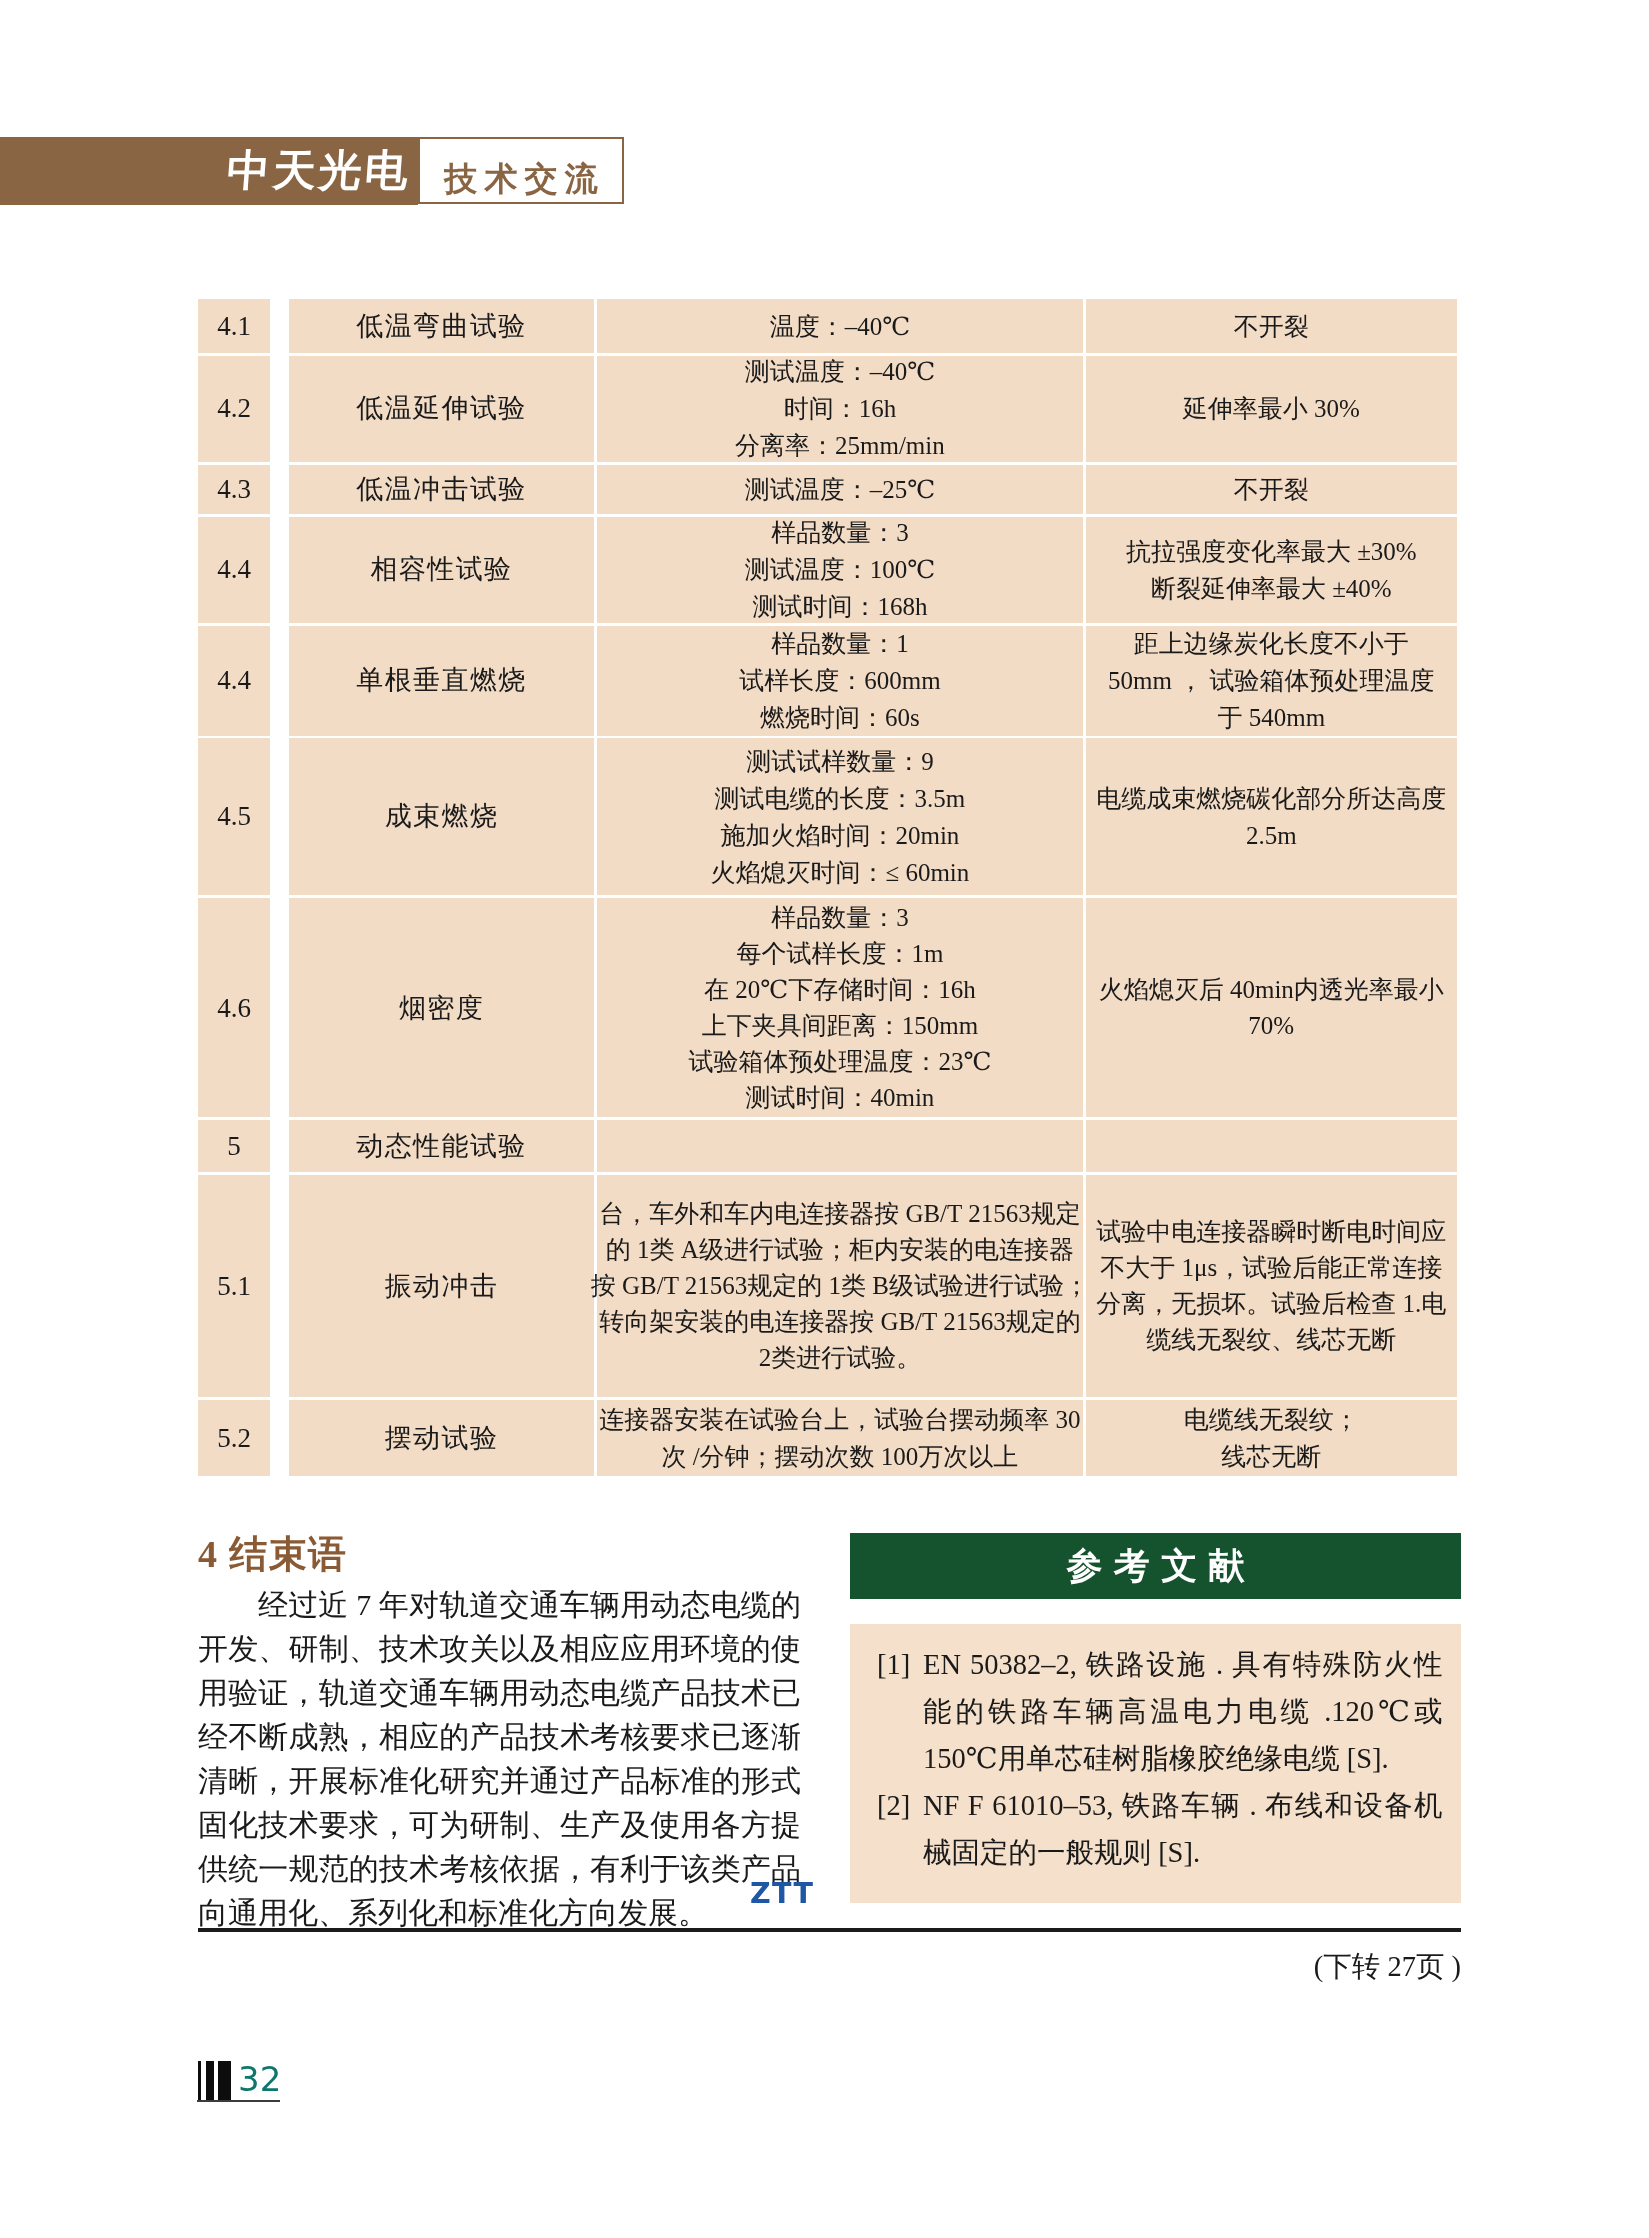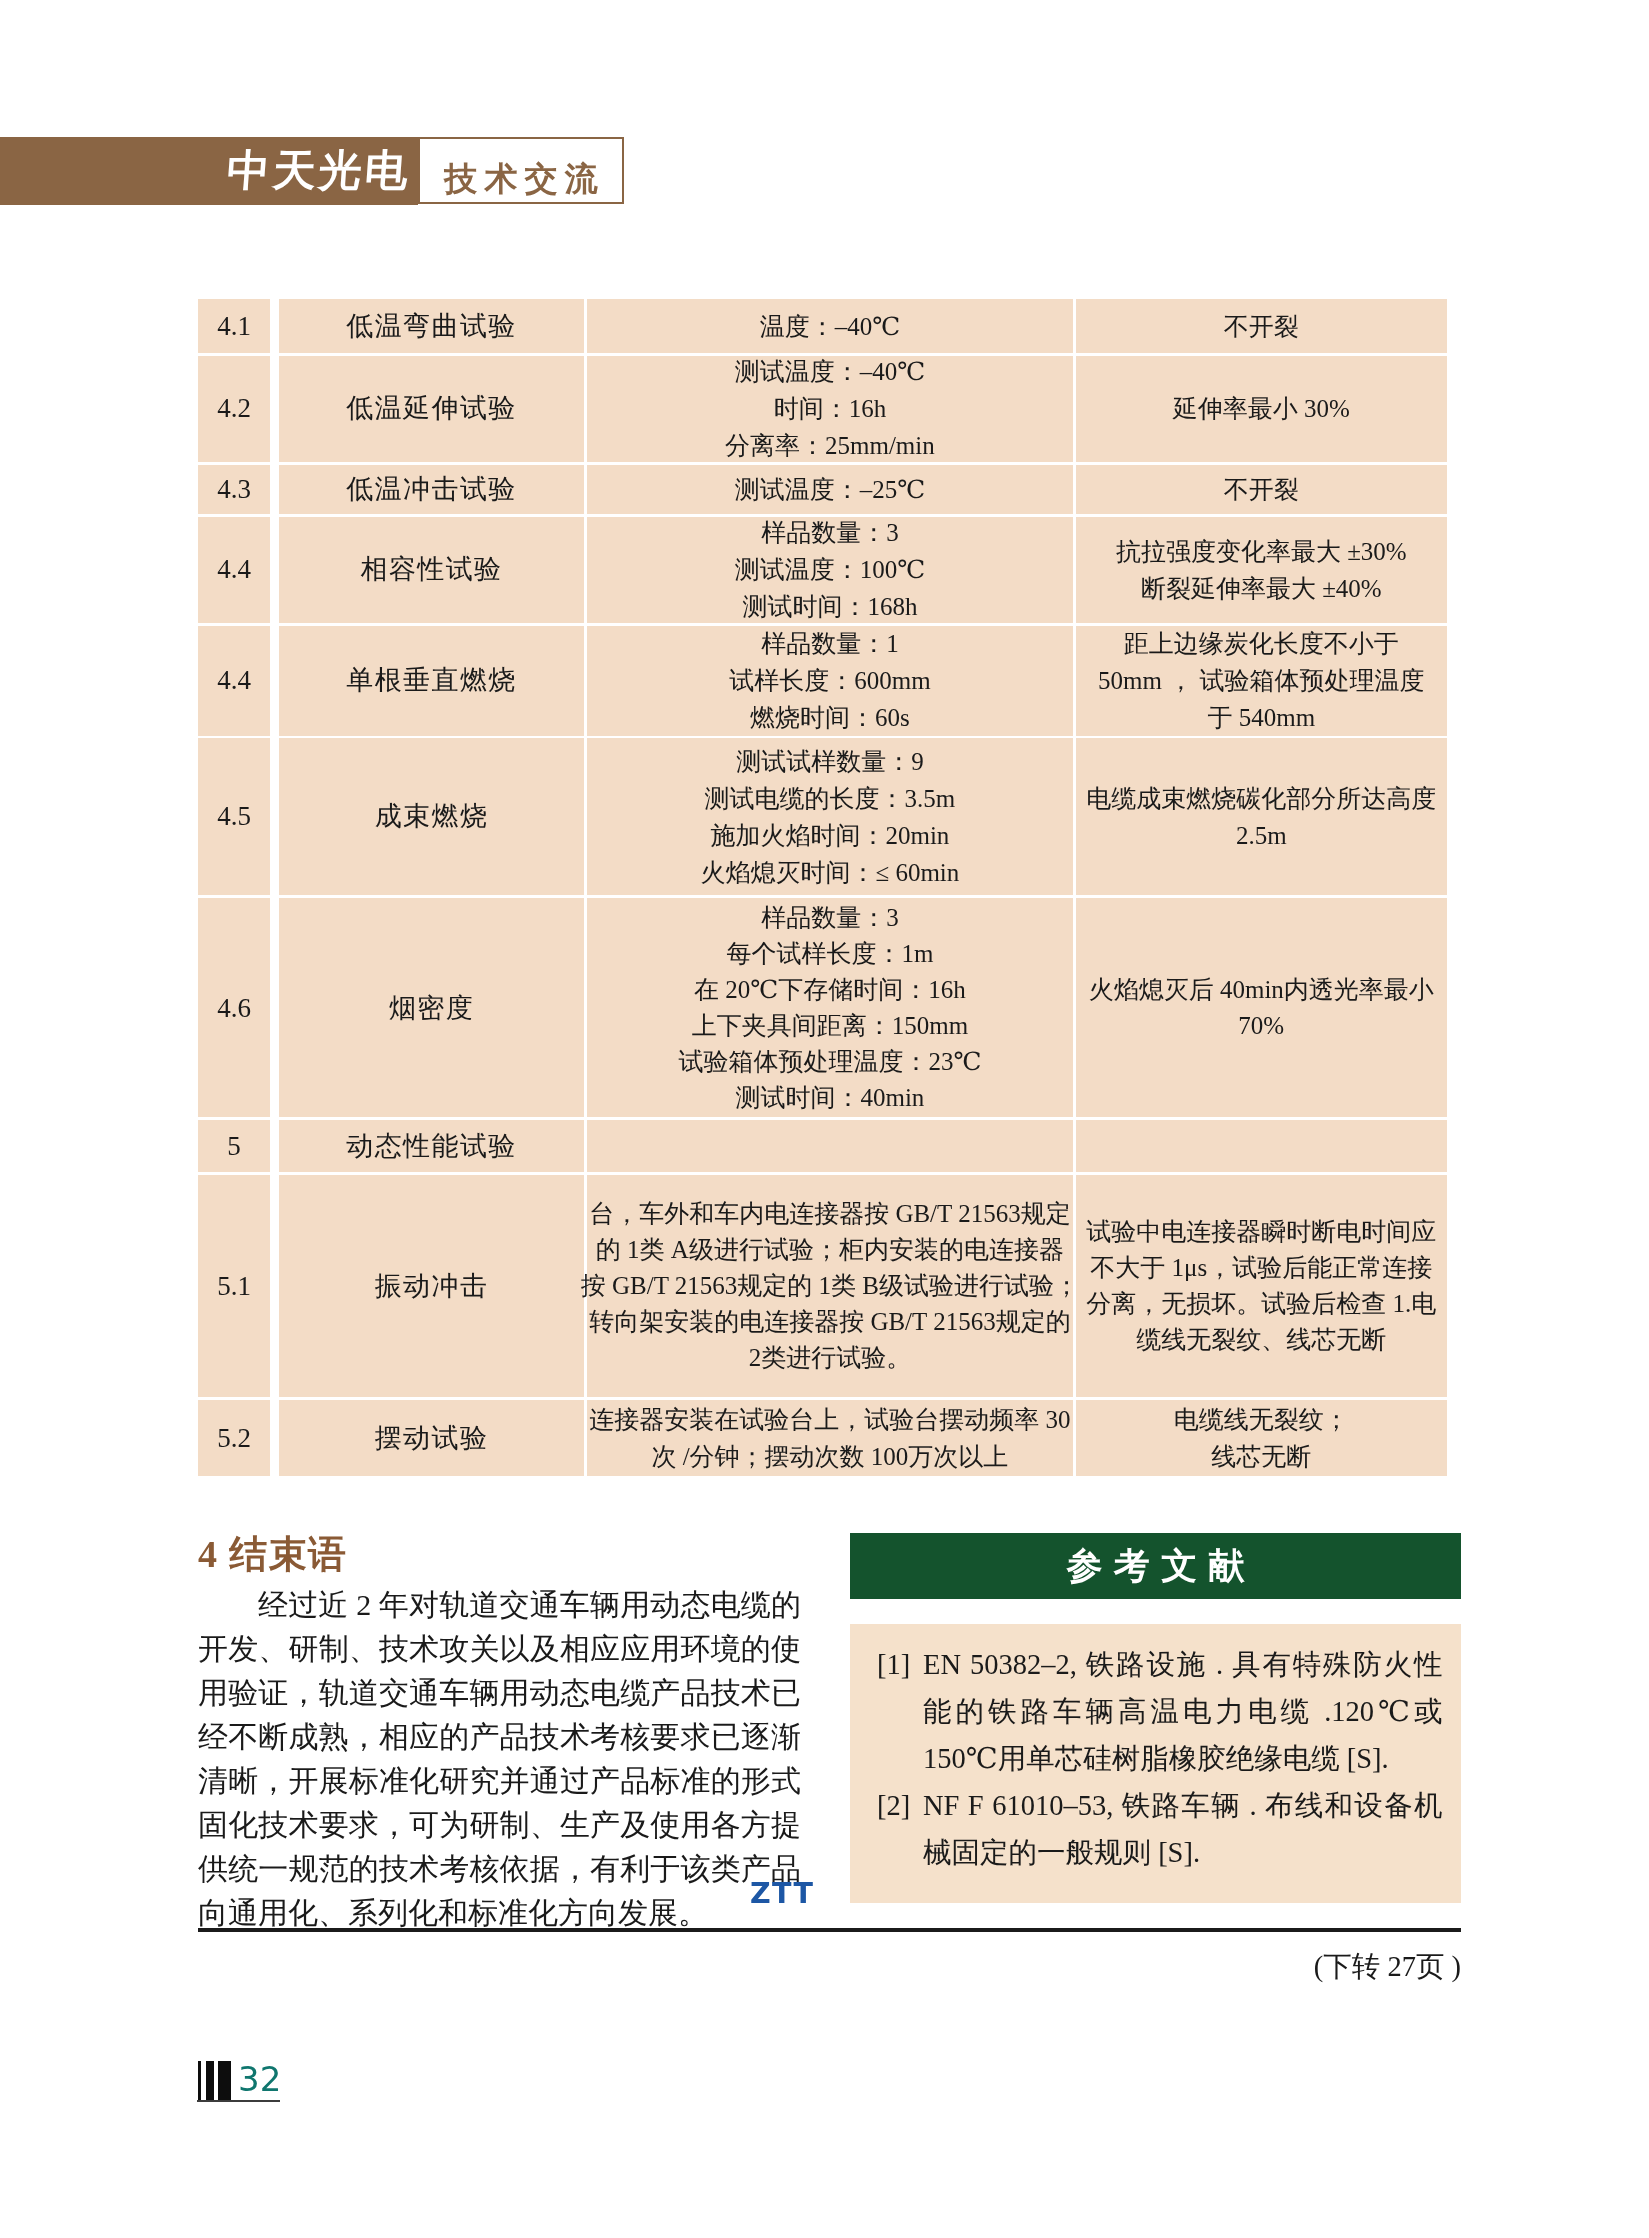--- a/index.html
+++ b/index.html
@@ -27,21 +27,21 @@
   }
 
   
   .test-table{left:198px;top:299px;width:1263px;}
   .t-row{display:flex;margin-bottom:2.9px;}
   .t-cell{
     background:#f3dcc6;display:flex;flex-direction:column;
     justify-content:center;align-items:center;
     font-size:27px;line-height:37px;
   }
-  .t-cell.c1{width:72px;margin-right:9px;}
+  .t-cell.c1{width:72px;margin-right:19px;}
   .t-cell.c2{width:305px;margin-right:2.9px;letter-spacing:1.4px;}
   .t-cell.c3{width:486px;margin-right:2.9px;font-size:25px;}
   .t-cell.c4{width:371px;font-size:25px;}
   .t-cell div{white-space:nowrap;}
   .t-row.dense .t-cell{line-height:36px;}
 
   
   .conclusion-heading{
     left:198px;top:1529px;margin:0;color:#8a5a35;font-size:38px;font-weight:700;
     letter-spacing:1.4px;white-space:nowrap;
@@ -261,21 +261,21 @@
         <div>次 /分钟；摆动次数 100万次以上</div>
       </div>
       <div class="t-cell c4">
         <div>电缆线无裂纹；</div>
         <div>线芯无断</div>
       </div>
     </div>
   </div>
 
 <h2 class="abs conclusion-heading">4 结束语</h2>
-<p class="abs conclusion-body">经过近 2 年对轨道交通车辆用动态电缆的开发、研制、技术攻关以及相应应用环境的使用验证，轨道交通车辆用动态电缆产品技术已经不断成熟，相应的产品技术考核要求已逐渐清晰，开展标准化研究并通过产品标准的形式固化技术要求，可为研制、生产及使用各方提供统一规范的技术考核依据，有利于该类产品向通用化、系列化和标准化方向发展。</p>
+<p class="abs conclusion-body">经过近 7 年对轨道交通车辆用动态电缆的开发、研制、技术攻关以及相应应用环境的使用验证，轨道交通车辆用动态电缆产品技术已经不断成熟，相应的产品技术考核要求已逐渐清晰，开展标准化研究并通过产品标准的形式固化技术要求，可为研制、生产及使用各方提供统一规范的技术考核依据，有利于该类产品向通用化、系列化和标准化方向发展。</p>
 <span class="abs ztt">ZTT</span>
 
 <div class="abs ref-header">
   <span>参考文献</span>
 </div>
 <div class="abs ref-box" id="ref-box">
     <div class="ref-item"><span class="ref-marker">[1]</span><span>EN 50382–2, 铁路设施 . 具有特殊防火性能的铁路车辆高温电力电缆 .120℃或 150℃用单芯硅树脂橡胶绝缘电缆 [S].</span></div>
     <div class="ref-item"><span class="ref-marker">[2]</span><span>NF F 61010–53, 铁路车辆 . 布线和设备机械固定的一般规则 [S].</span></div>
   </div>
 

